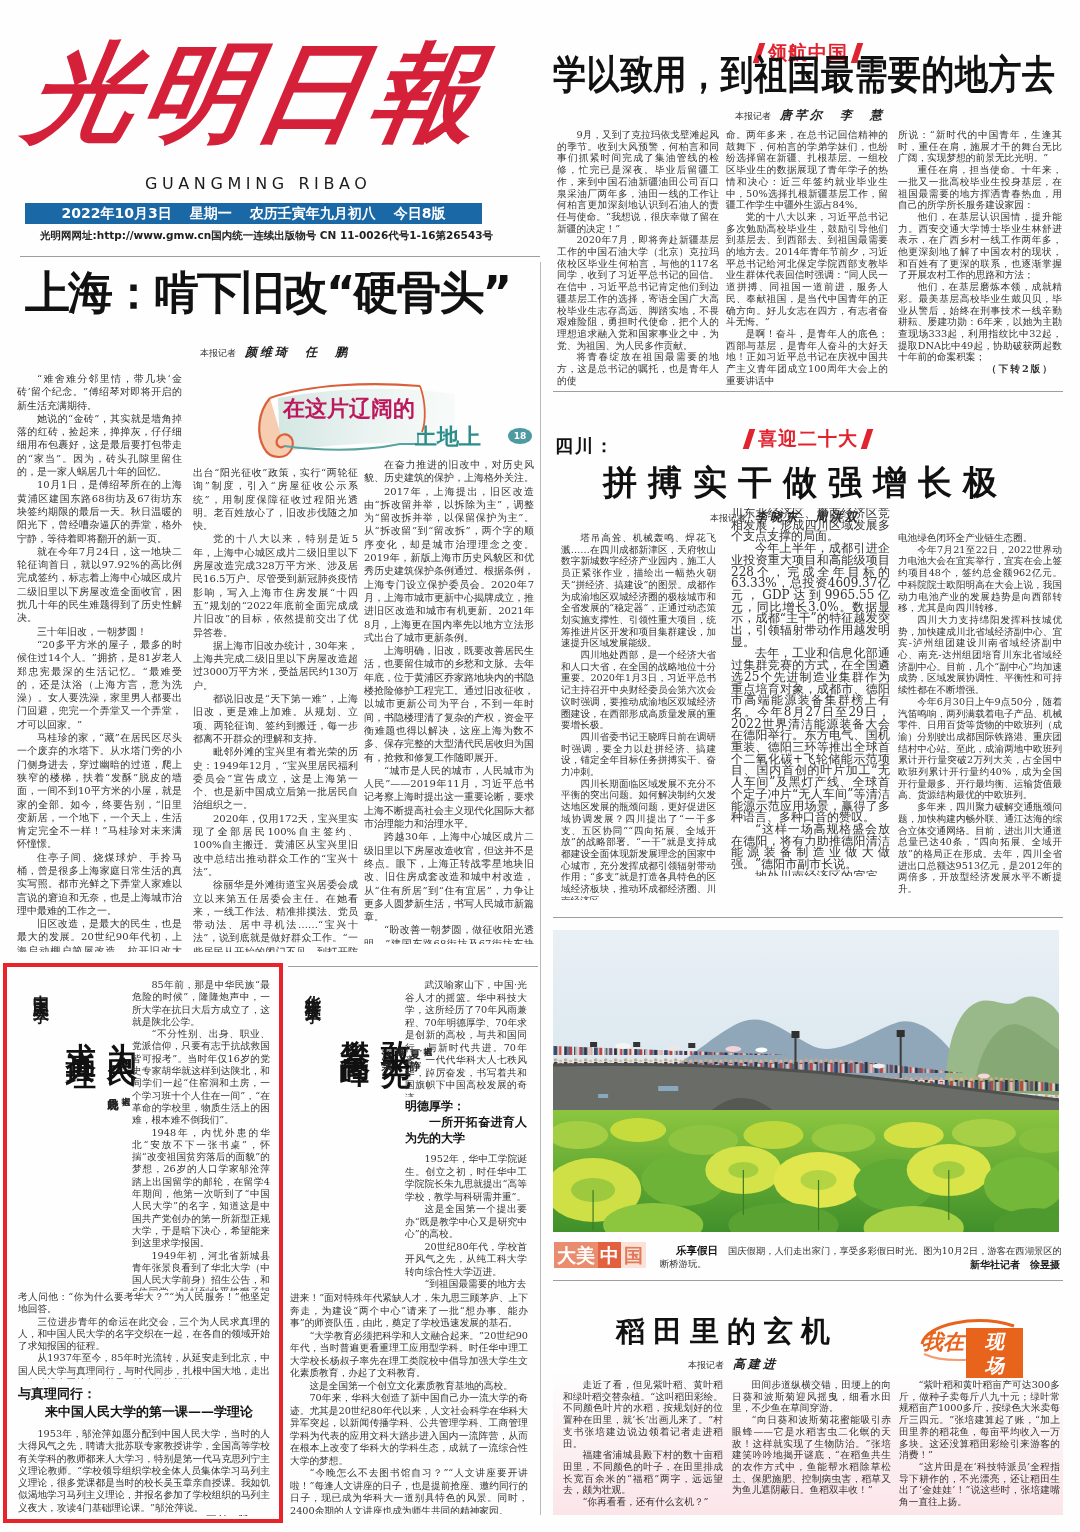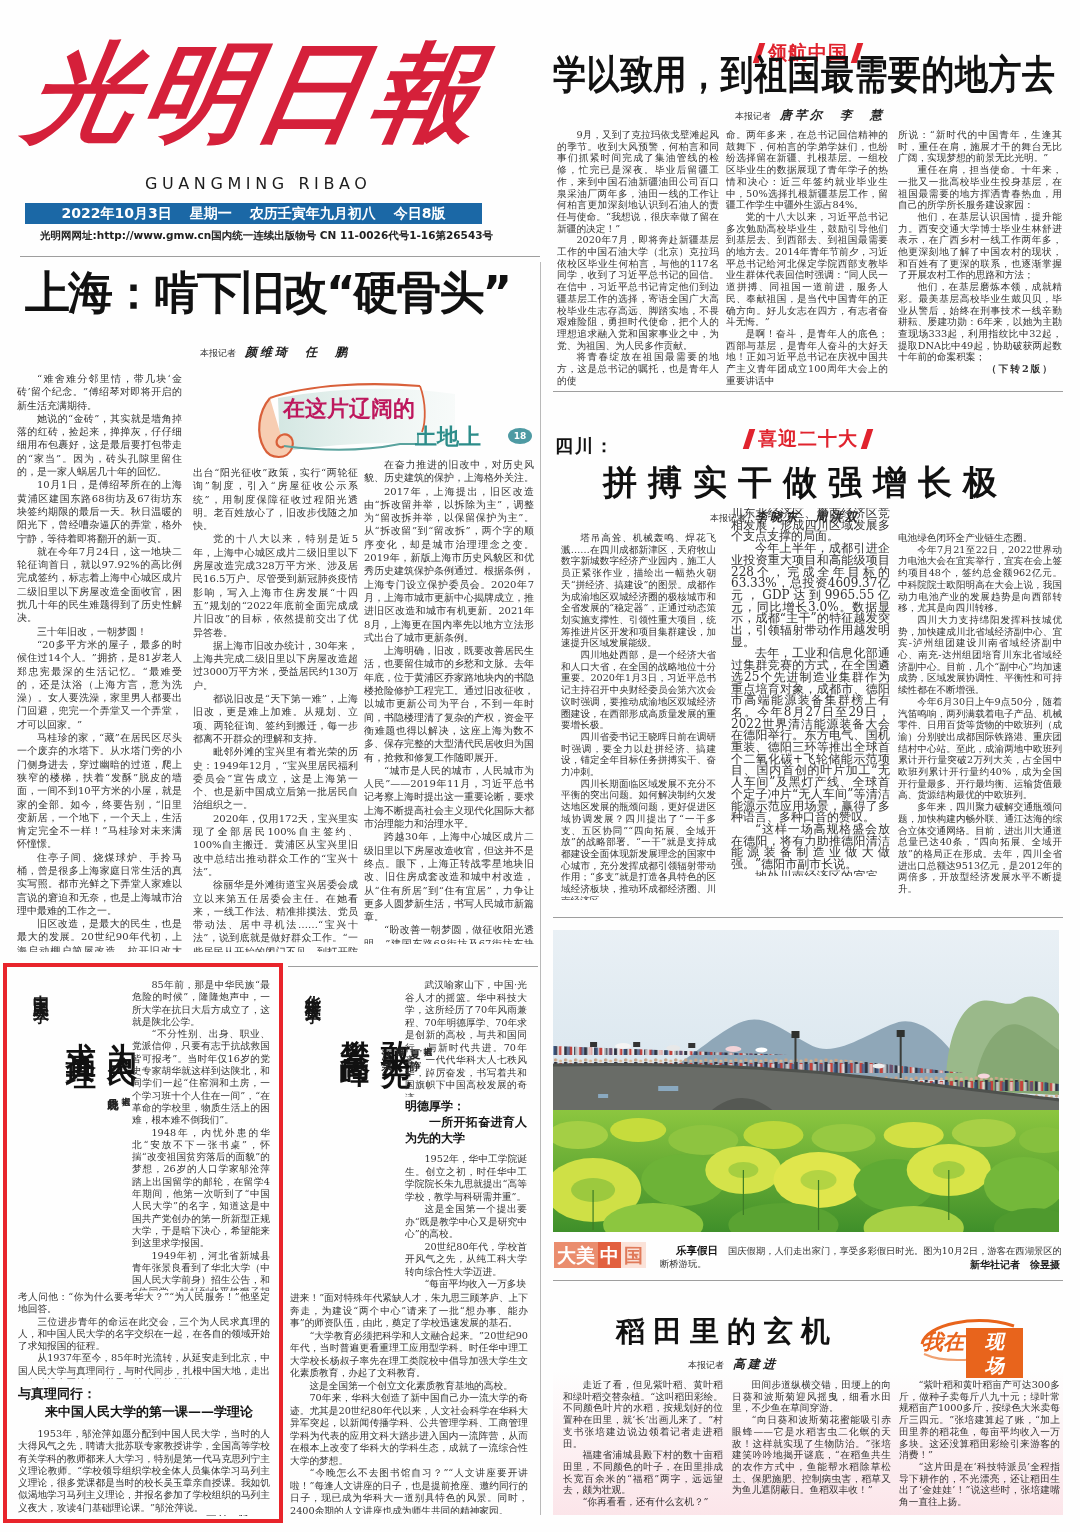--- a/index.html
+++ b/index.html
@@ -364,21 +364,21 @@
     <p>武汉喻家山下，中国·光谷人才的摇篮。华中科技大学，这所经历了70年风雨兼程、70年明德厚学、70年求是创新的高校，与共和国同行，与新时代共进。70年来，一代代华科大人七秩风华，踔厉奋发，书写着共和国旗帜下中国高校发展的奇迹。</p>
   </div>
   <div class="subhead" style="left:405px;top:1098px;width:122px;font-size:12px;line-height:16px;">
     <div>明德厚学：</div>
     <div style="text-indent:24px;text-align:justify;">一所开拓奋进育人为先的大学</div>
   </div>
   <div class="t hz" style="left:405px;top:1153px;width:122px;height:140px;">
     <p>1952年，华中工学院诞生。创立之初，时任华中工学院院长朱九思就提出“高等学校，教学与科研需并重”。</p>
     <p>这是全国第一个提出要办“既是教学中心又是研究中心”的高校。</p>
     <p>20世纪80年代，学校首开风气之先，从纯工科大学转向综合性大学迈进。</p>
-    <p>“每亩平均收入一万多块</p>
+    <p>“到祖国最需要的地方去</p>
   </div>
   <div class="t hz" style="left:290px;top:1292px;width:238px;height:222px;">
     <p class="c">进来！”面对特殊年代紧缺人才，朱九思三顾茅庐、上下奔走，为建设“两个中心”请来了一批“想办事、能办事”的师资队伍，由此，奠定了学校迅速发展的基石。</p>
     <p>“大学教育必须把科学和人文融合起来。”20世纪90年代，当时普遍更看重理工应用型学科。时任华中理工大学校长杨叔子率先在理工类院校中倡导加强大学生文化素质教育，办起了文科教育。</p>
     <p>这是全国第一个创立文化素质教育基地的高校。</p>
     <p>70年来，华科大创造了新中国自己办一流大学的奇迹。尤其是20世纪80年代以来，人文社会科学在华科大异军突起，以新闻传播学科、公共管理学科、工商管理学科为代表的应用文科大踏步进入国内一流阵营，从而在根本上改变了华科大的学科生态，成就了一流综合性大学的梦想。</p>
     <p>“今晚怎么不去图书馆自习？”“人文讲座要开讲啦！”每逢人文讲座的日子，也是提前抢座、邀约同行的日子，现已成为华科大一道别具特色的风景。同时，2400余期的人文讲座也成为师生共同的精神家园。</p>
 
   </div>
 

